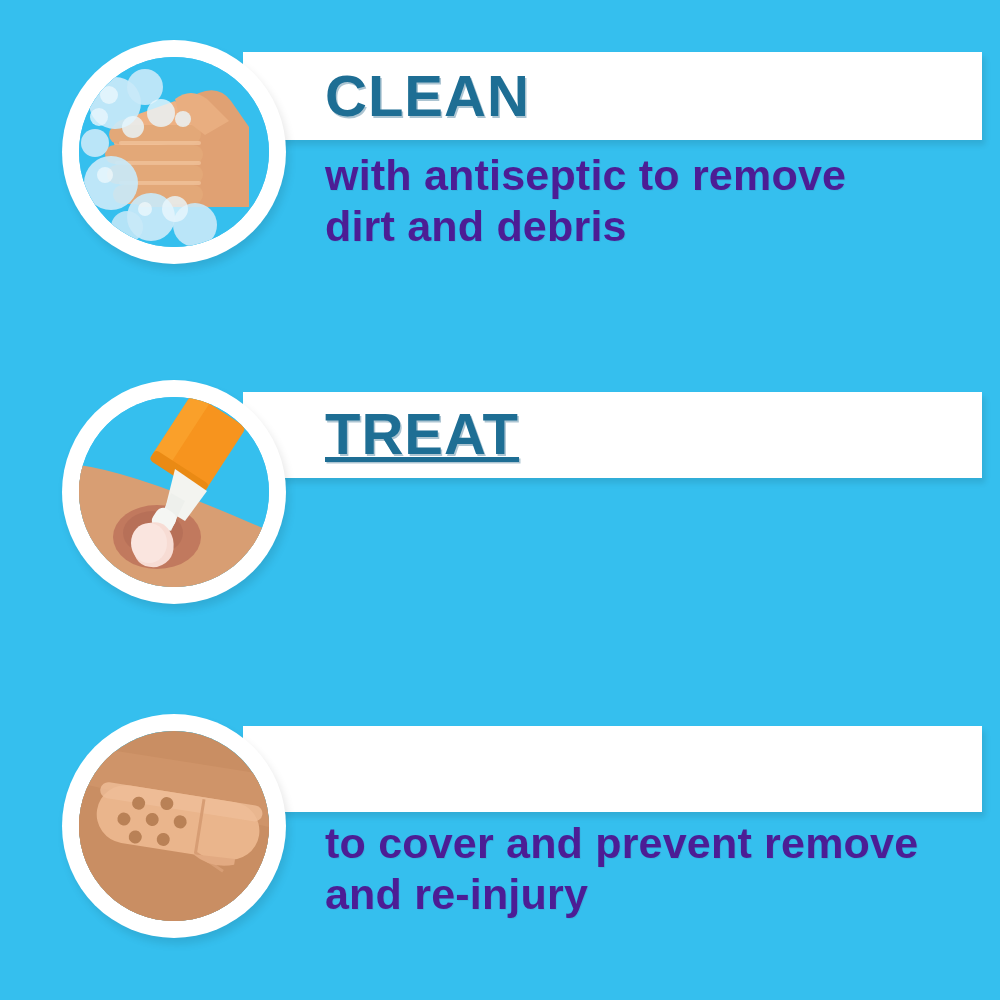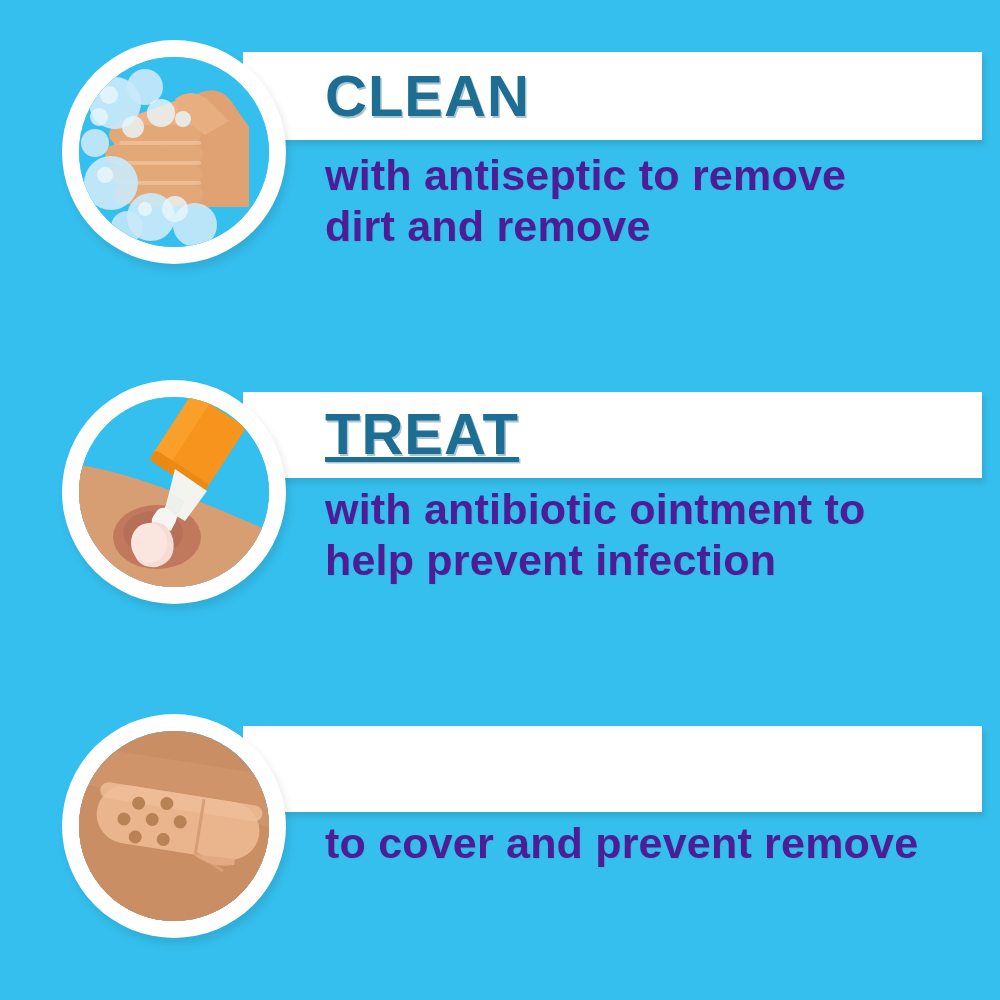--- a/index.html
+++ b/index.html
@@ -99,21 +99,21 @@
 <div class="poster">
 
   <div class="step step-1">
 
     <div class="banner"></div>
 
     <div class="title">CLEAN</div>
 
     <div class="body-text">
       <div>with antiseptic to remove</div>
-      <div>dirt and remove</div>
+      <div>dirt and debris</div>
     </div>
 
     <div class="circle">
       <div class="circle-inner">
         <svg width="190" height="190" viewBox="0 0 190 190">
           <rect width="190" height="190" fill="#35bfee"></rect>
 
           <path d="M46 70 L120 36 Q140 28 152 44 L170 70 L170 150 L62 150 Q44 140 44 118 Z" fill="#e0a173"></path>
 
           <path d="M36 78 Q30 70 40 64 L96 44 L118 64 L118 84 L40 92 Q32 88 36 78 Z" fill="#eeb183"></path>
@@ -158,24 +158,20 @@
       </div>
     </div>
   </div>
 
   <div class="step step-2">
 
     <div class="banner"></div>
 
     <div class="title">TREAT</div>
 
-    <div class="body-text">
-      <div>with antibiotic ointment to</div>
-      <div>help prevent infection</div>
-    </div>
 
     <div class="circle">
       <div class="circle-inner">
         <svg width="190" height="190" viewBox="0 0 190 190">
           <rect width="190" height="190" fill="#35bfee"></rect>
 
           <path d="M0 70 L190 136 L190 190 L0 190 Z" fill="#d8a076"></path>
           <path d="M0 70 L190 136 L190 158 L0 96 Z" fill="#d8a076"></path>
 
           <path d="M0 68 Q60 76 190 134 L190 190 L0 190 Z" fill="#d89e73"></path>
@@ -200,20 +196,21 @@
     </div>
   </div>
 
   <div class="step step-3">
 
     <div class="banner"></div>
 
 
     <div class="body-text">
       <div>to cover and prevent remove</div>
+      <div>and re-injury</div>
     </div>
 
     <div class="circle">
       <div class="circle-inner">
         <svg width="190" height="190" viewBox="0 0 190 190">
           <rect width="190" height="190" fill="#35bfee"></rect>
 
           <rect x="0" y="0" width="190" height="190" fill="#c98e63"></rect>
           <path d="M0 14 L190 44 L190 190 L0 190 Z" fill="#cf9469"></path>
           <path d="M0 52 L190 96 L190 190 L0 190 Z" fill="#c98e63"></path>

